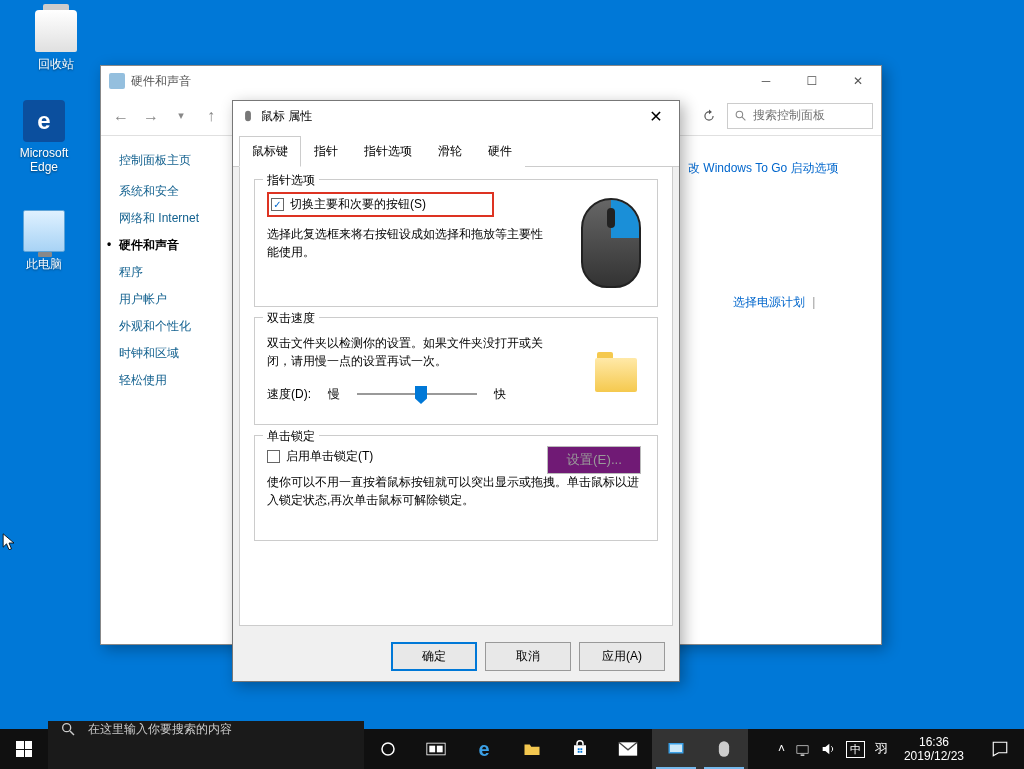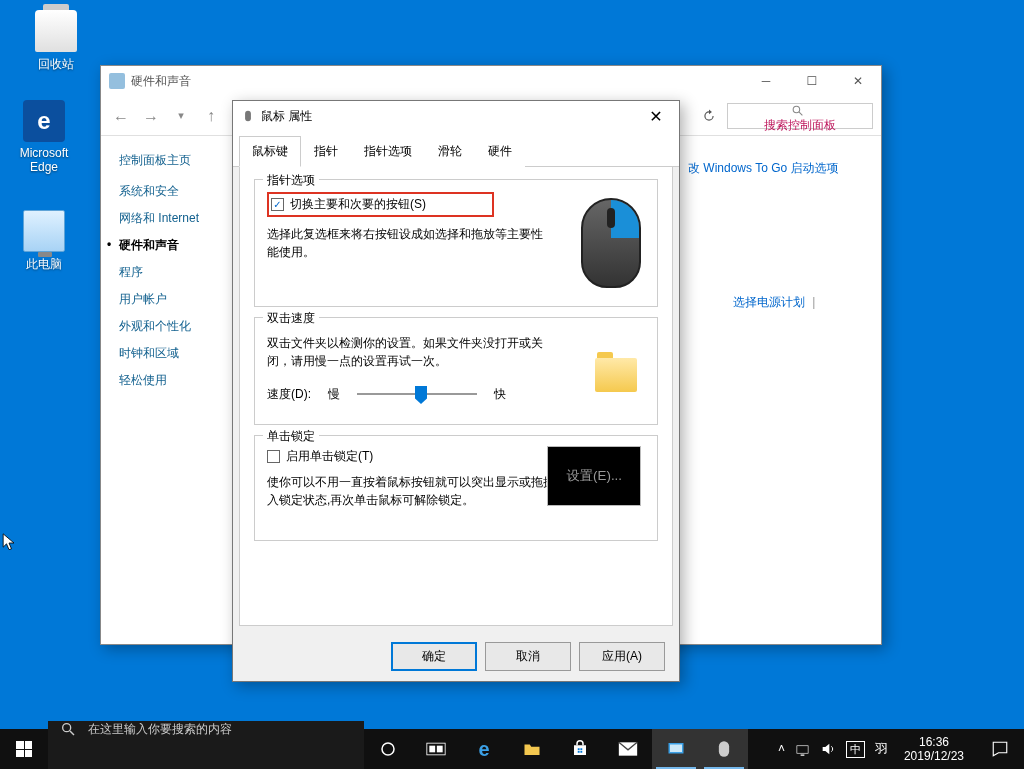--- a/index.html
+++ b/index.html
@@ -19,21 +19,21 @@
 .cp-window { position:absolute; left:100px; top:65px; width:782px; height:580px; background:#fff; border:1px solid #888; box-shadow:4px 4px 14px rgba(0,0,0,.3); }
 .cp-titlebar { height:30px; display:flex; align-items:center; padding:0 0 0 8px; }
 .cp-titlebar .title-icon { width:16px; height:16px; background:#94bfde; margin-right:6px; border-radius:2px; }
 .cp-title { color:#555; }
 .cp-winbtns { margin-left:auto; display:flex; }
 .cp-winbtns span { width:46px; height:30px; display:flex; align-items:center; justify-content:center; color:#555; cursor:pointer; }
 .cp-toolbar { height:40px; border-bottom:1px solid #e0e0e0; display:flex; align-items:center; padding:0 8px; gap:6px; }
 .nav-arrow { width:24px; height:24px; display:flex; align-items:center; justify-content:center; color:#888; cursor:pointer; font-size:16px; }
 .breadcrumb-box { flex:1; margin:0 6px; }
 .refresh-btn { width:24px; height:24px; display:flex; align-items:center; justify-content:center; color:#555; cursor:pointer; }
-.search-box { width:146px; height:26px; border:1px solid #ccc; display:flex; align-items:center; padding:0 6px; color:#be185d;flex-direction:column; }
+.search-box { width:146px; height:26px; border:1px solid #ccc; display:flex; align-items:center; padding:0 6px; color:#737373; }
 .search-box .search-icon { margin-right:6px; }
 .cp-body { display:flex; height:calc(100% - 70px); }
 .cp-sidebar { width:120px; padding:16px 0 0 18px; }
 .cp-sidebar .heading { color:#13618f; margin-bottom:14px; cursor:pointer; }
 .cp-sidebar .link { color:#13618f; margin-bottom:10px; cursor:pointer; display:block; }
 .cp-sidebar .link.active { color:#000; font-weight:bold; position:relative; }
 .cp-sidebar .link.active::before { content:"•"; position:absolute; left:-12px; color:#000; }
 .cp-main { flex:1; padding:20px 18px; position:relative; }
 .cp-main .right-link { color:#0066cc; cursor:pointer; }
 .right-block-1 { position:absolute; left:467px; top:24px; }
@@ -57,21 +57,21 @@
 .help-text { margin-top:8px; line-height:1.5; max-width:280px; }
 .mouse-illust { position:absolute; right:16px; top:18px; width:60px; height:90px; background:linear-gradient(#666,#333); border-radius:30px 30px 26px 26px; border:2px solid #222; }
 .mouse-illust::before { content:""; position:absolute; top:0; right:0; width:50%; height:38px; background:#1a8fd8; border-radius:0 28px 0 0; }
 .mouse-illust::after { content:""; position:absolute; top:8px; left:50%; transform:translateX(-50%); width:8px; height:20px; background:#222; border-radius:4px; }
 .slider-row { display:flex; align-items:center; gap:17px; margin-top:14px; }
 .slider-track { width:120px; height:20px; position:relative; }
 .slider-track::before { content:""; position:absolute; top:9px; left:0; right:0; height:2px; background:#999; }
 .slider-thumb { position:absolute; top:2px; left:58px; width:12px; height:18px; background:#0078d7; clip-path:polygon(0 0,100% 0,100% 70%,50% 100%,0 70%); }
 .folder-illust { position:absolute; right:20px; top:40px; width:42px; height:34px; background:linear-gradient(#ffe9a8,#f5c94e); border-radius:2px; }
 .folder-illust::before { content:""; position:absolute; top:-6px; left:2px; width:16px; height:6px; background:#f5c94e; border-radius:2px 2px 0 0; }
-.settings-btn { position:absolute; right:16px; top:10px; padding:20px 18px; border:1px solid #bbb; background:#000000; color:#999; }
+.settings-btn { position:absolute; right:16px; top:10px; padding:4px 18px; border:1px solid #bbb; background:#701a75; color:#999; }
 .dlg-buttons { padding:10px 14px; display:flex; justify-content:flex-end; gap:8px; background:#f0f0f0; }
 .dlg-buttons button { padding:4px 0; width:86px; border:1px solid #999; background:#e8e8e8; cursor:pointer; font-size:12px; }
 .dlg-buttons button.primary { border:2px solid #0078d7; }
 
 
 .taskbar { position:absolute; bottom:0; left:0; right:0; height:40px; background:#101010; display:flex; align-items:center; color:#fff; }
 .start-btn { width:48px; height:40px; display:flex; align-items:center; justify-content:center; cursor:pointer; }
 .win-logo { width:16px; height:16px; display:grid; grid-template-columns:1fr 1fr; grid-template-rows:1fr 1fr; gap:1px; }
 .win-logo span { background:#fff; }
 .task-search { width:316px; height:56px; display:flex; background:#1a1a1a; padding:0 12px; gap:12px; color:#ccc; cursor:text; }

